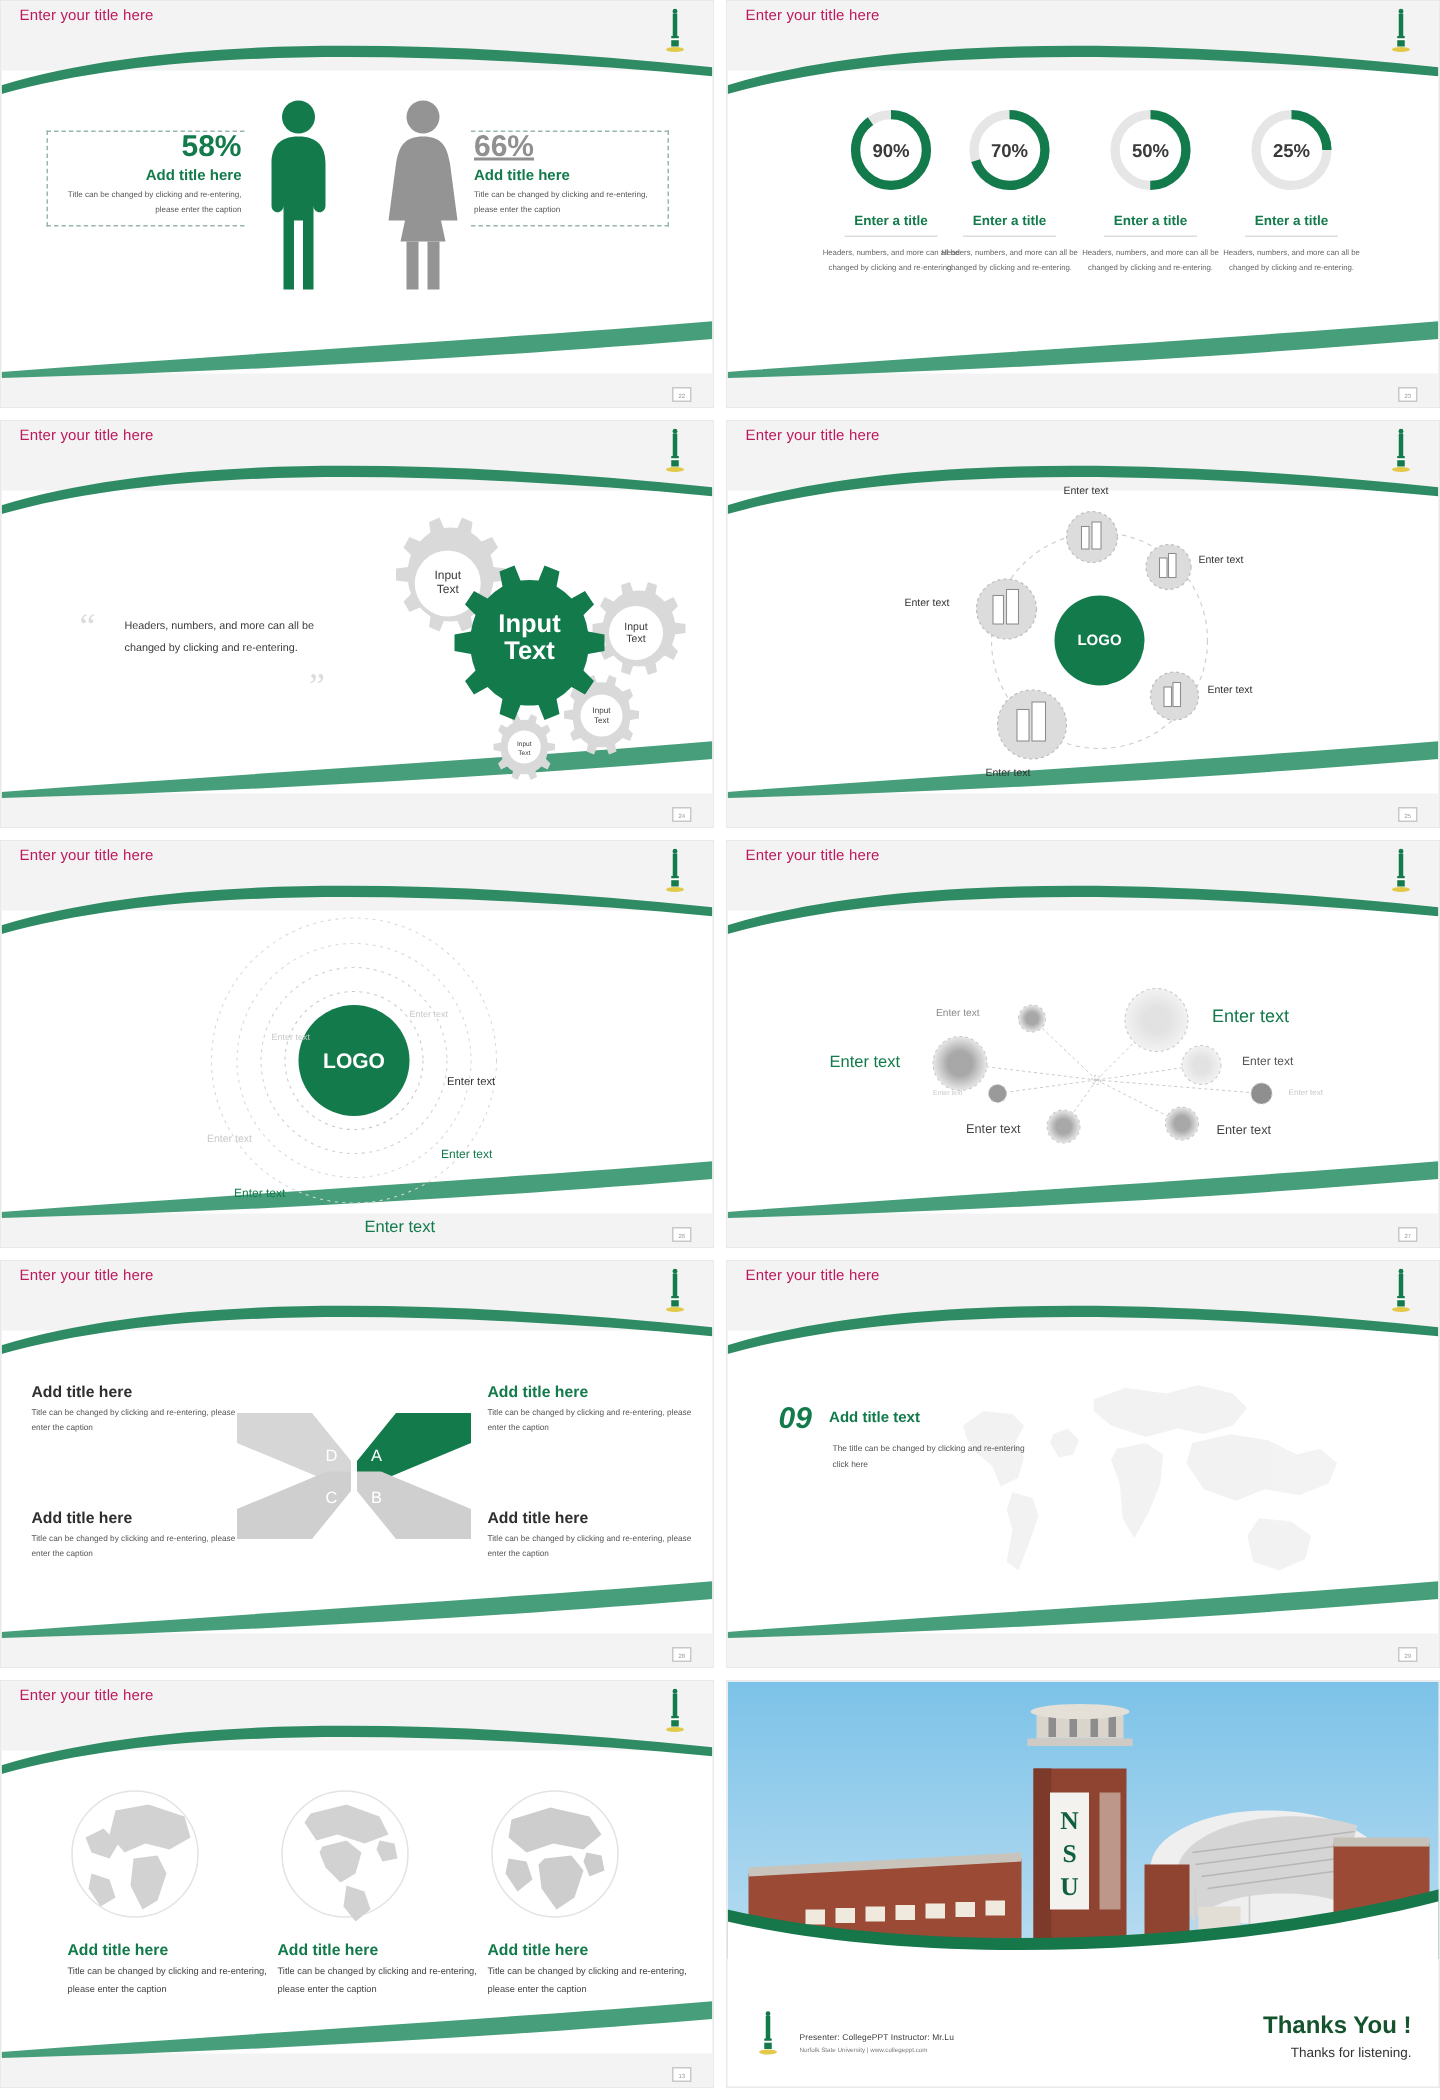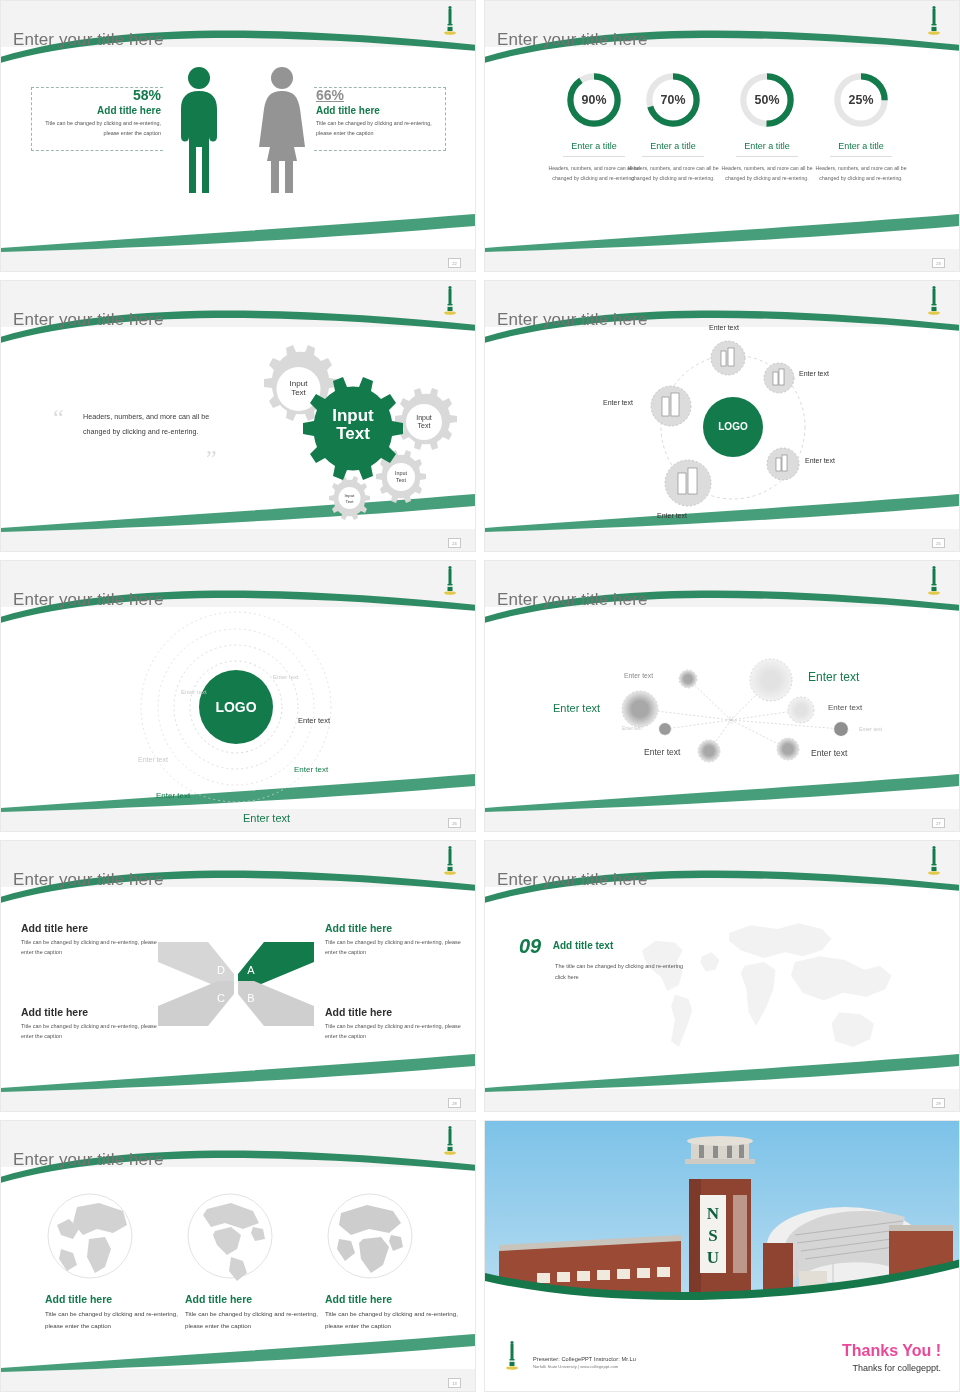--- a/index.html
+++ b/index.html
@@ -25,22 +25,22 @@
     overflow:hidden;
     border:1px solid #e9e9e9;
   }
   
   .hdr {
     position:absolute; left:0; top:0; width:100%; height:46px;
     background:#f3f3f3;
     overflow:hidden;
   }
   .slide-title {
-    position:absolute; left:12px; top:29px;
-    font-size:17px; color:#737373; letter-spacing:.1px;
+    position:absolute; left:12px; top:4px;
+    font-size:10px; color:#be185d; letter-spacing:.1px;
     z-index:6;
   }
   .logo-mark {
     position:absolute; right:16px; top:3px; width:18px; height:34px; z-index:6;
   }
   .foot {
     position:absolute; left:0; bottom:0; width:100%; height:22px;
     background:#f3f3f3; overflow:hidden;
   }
   .pagebox {
@@ -49,28 +49,28 @@
     font-size:4px; color:#9a9a9a; text-align:center; line-height:10px;
   }
   .swoosh { position:absolute; inset:0; pointer-events:none; z-index:2;}
   .body { position:absolute; left:0; top:46px; right:0; bottom:22px; z-index:4;}
 
   .grn { color:#127A4B; }
   .gry { color:#909090;text-decoration:underline; }
   h3.at { font-size:10.5px; font-weight:bold; color:#127A4B; }
   h3.ad { font-size:10.5px; font-weight:bold; color:#2f2f2f; }
   .s1-fig { position:absolute; top:18px; }
-  .s1-num { font-size:14px; font-weight:bold; }
+  .s1-num { font-size:20px; font-weight:bold; }
   .s1-t { font-size:10px; font-weight:bold; color:#127A4B; margin-top:2px;}
   .s1-c { font-size:5.4px; color:#555; line-height:1.8; margin-top:3px;}
   .dashbox { position:absolute; border:1px dashed #9bb7ab; }
 
   
   .dcol { position:absolute; top:22px; width:96px; text-align:center;}
-  .dtitle { font-size:9px; font-weight:normal; color:#127A4B; margin-top:6px;}
+  .dtitle { font-size:9px; font-weight:bold; color:#127A4B; margin-top:6px;}
   .dsep { width:62px; height:1px; background:#ddd; margin:5px auto 6px;}
   .dcap { font-size:5.2px; color:#666; line-height:1.95; }
 
   
   .quote { font-size:24px; color:#dcdcdc; font-family:"Liberation Serif",serif; position:absolute;}
   .gtext { position:absolute; font-size:7.2px; color:#3a3a3a; line-height:2.1; }
 
   
   .lbl { position:absolute; font-size:7px; color:#333; white-space:nowrap;}
   .lbl.g { color:#127A4B; }
@@ -89,21 +89,21 @@
 
   
   .gcol { position:absolute; top:24px; width:140px;}
   .gcol h3 { font-size:10.5px; font-weight:bold; color:#127A4B; margin-top:8px;}
   .gcol p { font-size:6.2px; color:#444; line-height:2.0; margin-top:3px;}
 
   
   .s10 { background:#fff; }
   .photo { position:absolute; left:0; top:0; width:100%; height:185px; overflow:hidden;}
   .thx { position:absolute; right:18px; bottom:18px; text-align:right;}
-  .thx .t1 { font-size:16px; font-weight:bold; color:#ec4899;}
+  .thx .t1 { font-size:16px; font-weight:bold; color:#14532d;}
   .thx .t2 { font-size:9px; color:#333; margin-top:3px;}
   .pres { position:absolute; left:48px; bottom:22px;}
   .pres .p1 { font-size:5.6px; color:#3a3a3a; letter-spacing:.1px;}
   .pres .p2 { font-size:4.2px; color:#7a7a7a; margin-top:2px;}
 </style>
 </head>
 <body>
 
 <div class="deck">
 
@@ -646,17 +646,17 @@
     </div>
     <svg style="position:absolute; left:18px; bottom:18px;" width="18" height="34" viewBox="0 0 18 34">
       <rect x="7.5" y="5" width="3" height="16" fill="#127A4B"></rect>
         <rect x="6.5" y="20" width="5" height="7" fill="#127A4B"></rect>
       <rect x="6" y="21.5" width="6" height="1.3" fill="#ffffff"></rect>
         <circle cx="9" cy="3.5" r="1.6" fill="#127A4B"></circle>
       <ellipse cx="9" cy="29" rx="6" ry="1.7" fill="#E3C94A"></ellipse>
     </svg>
     <div class="thx">
       <div class="t1">Thanks You !</div>
-      <div class="t2">Thanks for collegeppt.</div>
+      <div class="t2">Thanks for listening.</div>
     </div>
   </div>
 
 </div>
 
 </body></html>

